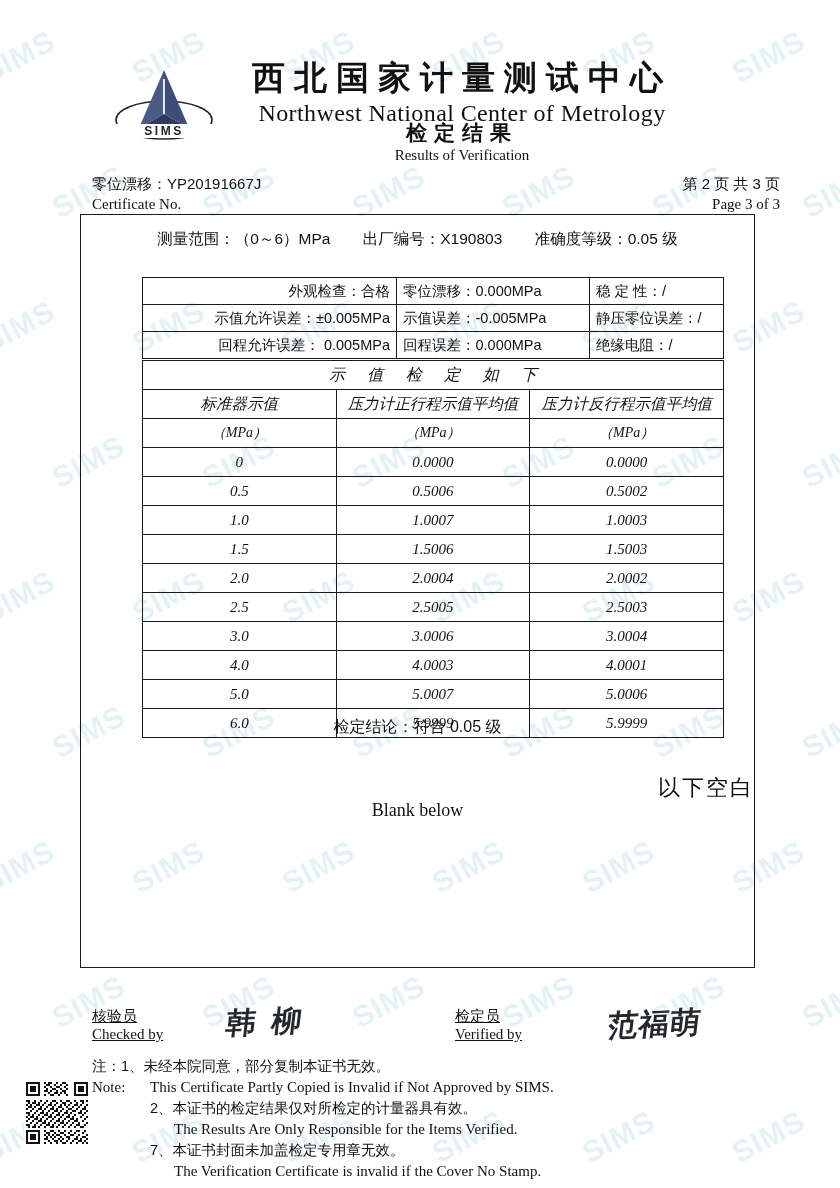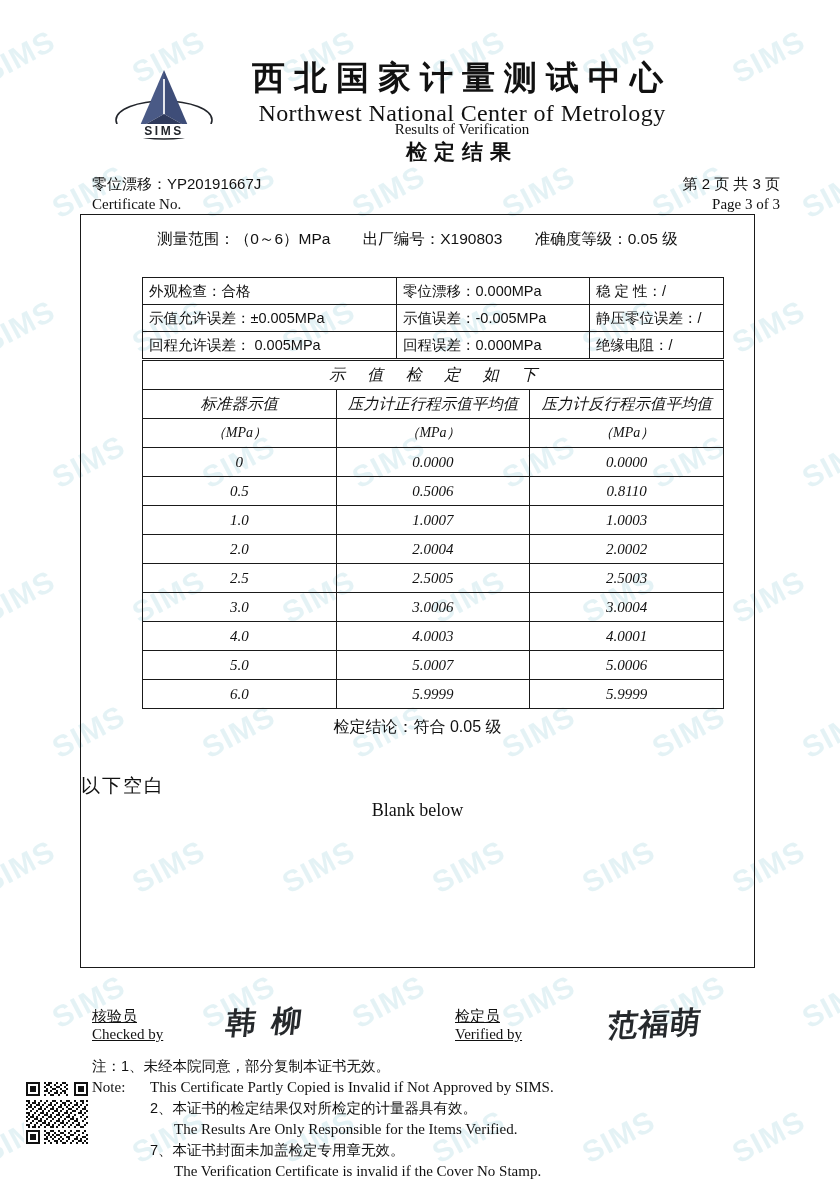--- a/index.html
+++ b/index.html
@@ -156,21 +156,21 @@
     font-family: "Liberation Sans", sans-serif;
     font-size: 14.5px;
   }
   #inspect-table td {
     border: 1.3px solid #1a1a1a;
     height: 26px;
     padding: 0 6px;
     white-space: nowrap;
     vertical-align: middle;
   }
-  .insp-c1 { width: 241px; }
+  .insp-c1 { width: 241px; text-align: right; }
   .insp-c2 { width: 180px; }
   .insp-c3 { width: 121px; }
 
   
   #results-table {
     position: absolute;
     left: 61px;
     top: 145px;
     width: 582px;
     border-collapse: collapse;
@@ -210,23 +210,23 @@
     top: 502px;
     text-align: center;
     font-family: "Liberation Sans", sans-serif;
     font-size: 16px;
     white-space: nowrap;
   }
   #blank-cn {
     position: absolute;
     left: 0; right: 0;
     top: 558px;
-    text-align: left;
-    font-family: "Liberation Sans", sans-serif;
-    font-size: 19px;
+    text-align: right;
+    font-family: "Liberation Sans", sans-serif;
+    font-size: 22px;
     letter-spacing: 2px;
   }
   #blank-en {
     position: absolute;
     left: 0; right: 0;
     top: 585px;
     text-align: center;
     font-size: 18px;
   }
 
@@ -345,22 +345,22 @@
                   font-family:'Liberation Sans',sans-serif;font-size:12px;font-weight:700;
                   letter-spacing:2.5px;color:#23262c;background:#fff;">SIMS</div>
     </div>
 
     <div id="title-block">
       <div id="title-cn">西北国家计量测试中心</div>
       <div id="title-en">Northwest National Center of  Metrology</div>
     </div>
 
     <div id="subtitle-block">
+      <div id="subtitle-cn">检定结果</div>
       <div id="subtitle-en">Results of Verification</div>
-      <div id="subtitle-cn">检定结果</div>
     </div>
   </div>
 
   <div id="certno-block">
     <div class="cn-line"><span>零位漂移：</span><span>YP20191667J</span></div>
     <div class="en-line">Certificate No.</div>
   </div>
 
   <div id="pageno-block">
     <div class="cn-line">第 2 页 共 3 页</div>
@@ -412,26 +412,31 @@
         </tr>
 
         <tr>
           <td class="val-cell">0</td>
           <td class="val-cell">0.0000</td>
           <td class="val-cell">0.0000</td>
         </tr>
         <tr>
           <td class="val-cell">0.5</td>
           <td class="val-cell">0.5006</td>
-          <td class="val-cell">0.8110</td>
+          <td class="val-cell">0.5002</td>
         </tr>
         <tr>
           <td class="val-cell">1.0</td>
           <td class="val-cell">1.0007</td>
           <td class="val-cell">1.0003</td>
+        </tr>
+        <tr>
+          <td class="val-cell">1.5</td>
+          <td class="val-cell">1.5006</td>
+          <td class="val-cell">1.5003</td>
         </tr>
         <tr>
           <td class="val-cell">2.0</td>
           <td class="val-cell">2.0004</td>
           <td class="val-cell">2.0002</td>
         </tr>
         <tr>
           <td class="val-cell">2.5</td>
           <td class="val-cell">2.5005</td>
           <td class="val-cell">2.5003</td>

